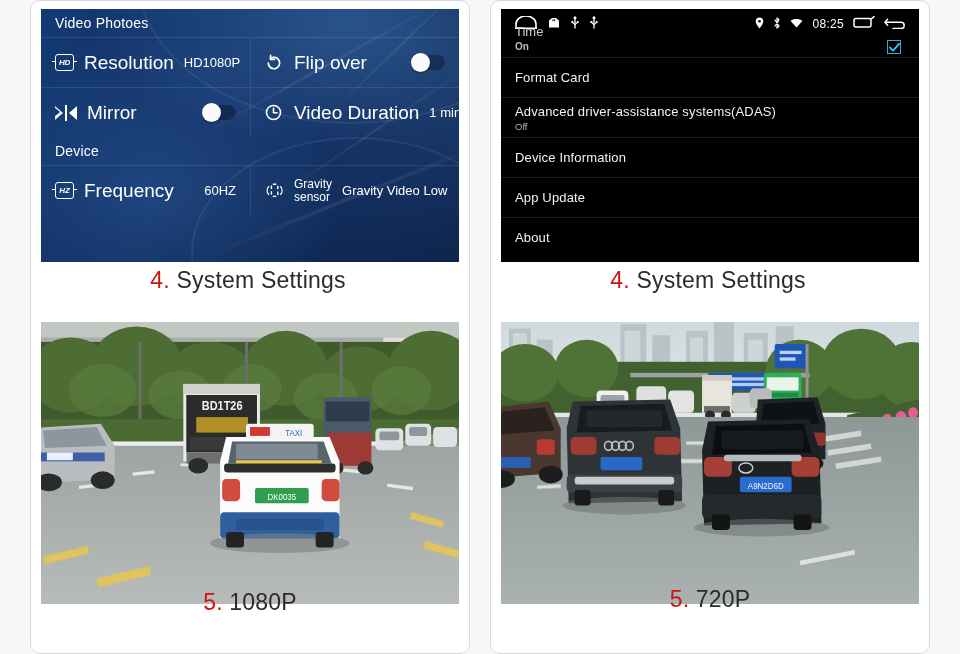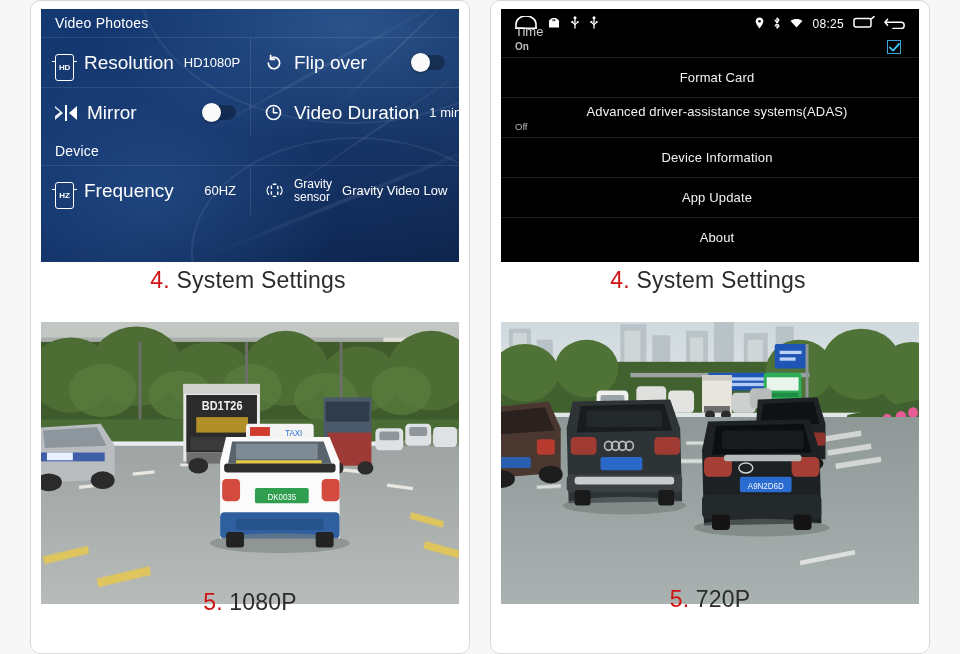--- a/index.html
+++ b/index.html
@@ -149,26 +149,27 @@
   .bs-value {
     margin-left: auto;
     color: #ffffff;
     font-size: 13px;
     white-space: nowrap;
   }
 
   
   .bi { flex: 0 0 auto; width: 19px; height: 17px; position: relative; color:#fff; }
   .bi-box {
-    width: 19px; height: 27px;
+    width: 19px; height: 17px;
     border: 1.6px solid #ffffff;
     border-radius: 3px;
     display: flex; align-items: center; justify-content: center;
     font-size: 8px; font-weight: 700; line-height: 1;
     letter-spacing: -.2px;
+    font-style: italic;
   }
   .bi-box::before, .bi-box::after {
     content: "";
     position: absolute;
     width: 3px; height: 1.6px;
     background: #ffffff;
   }
   .bi-box::before { left: -3px; top: 6.5px; }
   .bi-box::after  { right: -3px; top: 6.5px; }
 
@@ -273,21 +274,20 @@
     display: flex;
     flex-direction: column;
     justify-content: center;
     padding-left: 14px;
     border-top: 1px solid #1d1d1d;
   }
   .bl-row-title {
     color: #f2f2f2;
     font-size: 13px;
     letter-spacing: .15px;
-    text-align: center;
   }
   .bl-row-sub {
     color: #b9b9b9;
     font-size: 9.5px;
     margin-top: 2px;
   }
 
   
   .photo {
     position: absolute;

